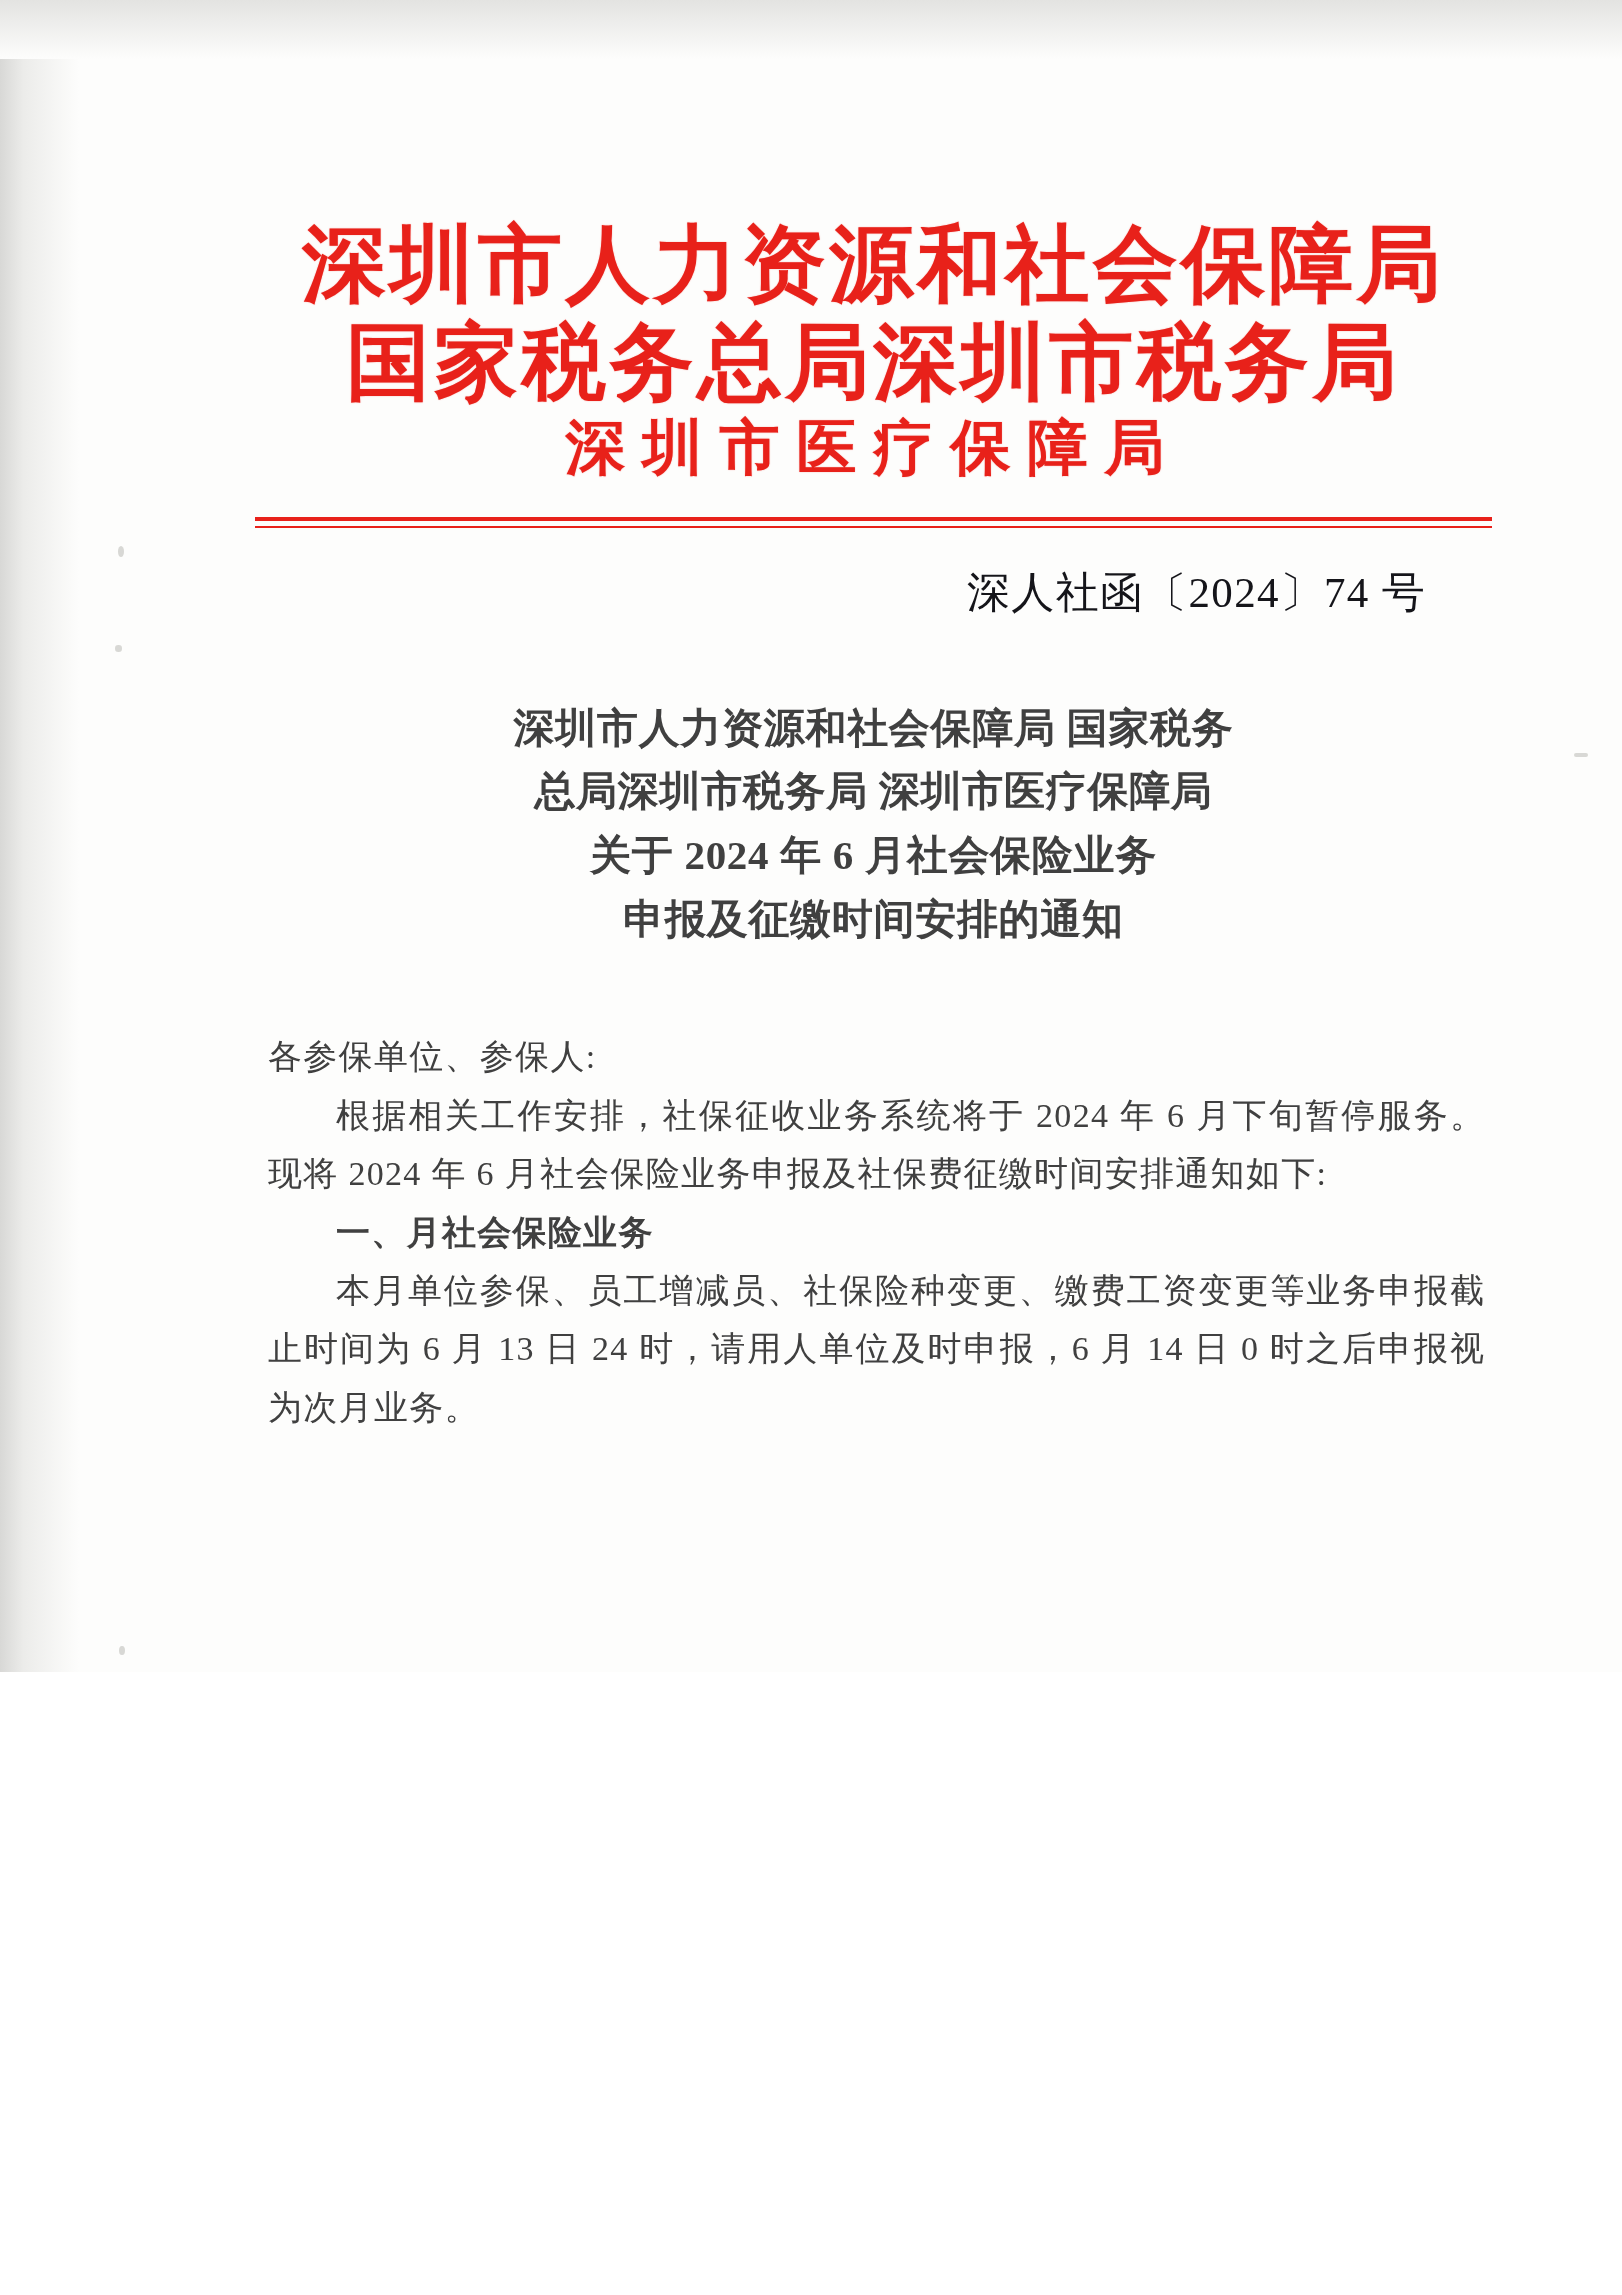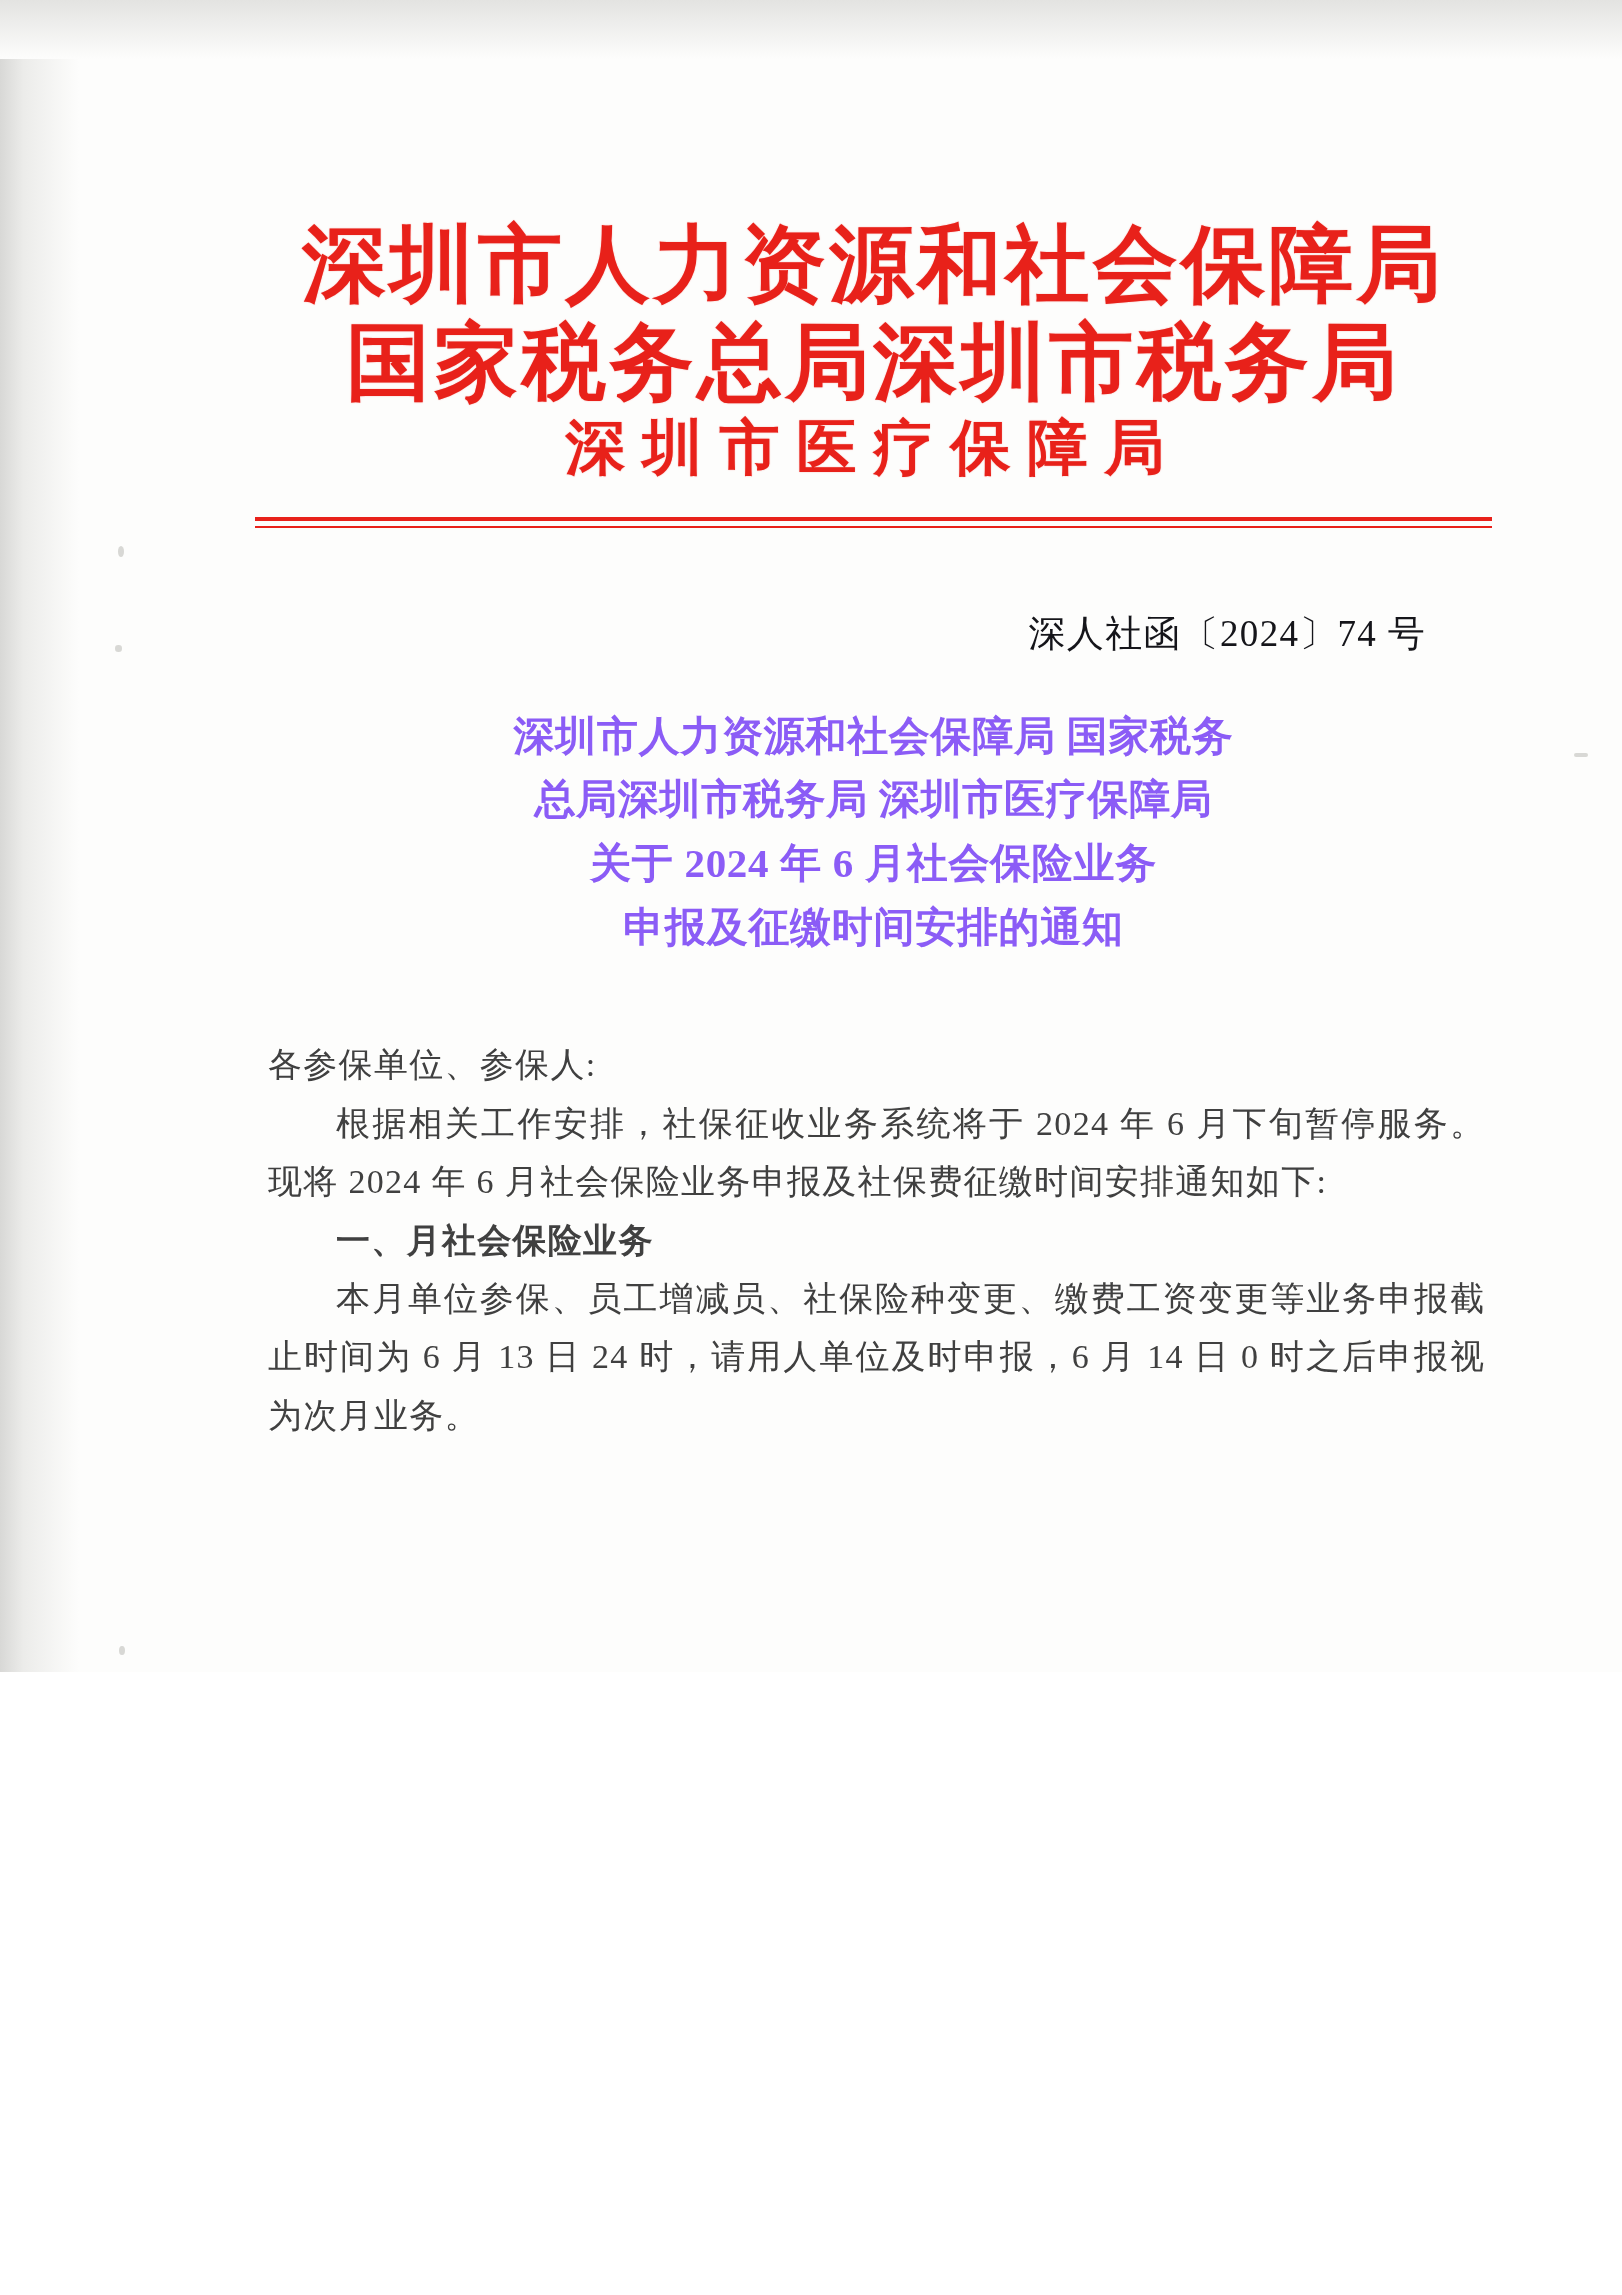--- a/index.html
+++ b/index.html
@@ -71,37 +71,37 @@
     background: #e8211a;
   }
   .red-rule-thin {
     height: 2px;
     background: #e8211a;
     margin-top: 4.6px;
   }
 
   
   .doc-number {
-    margin-top: 81px;
+    margin-top: 36px;
     text-align: right;
     padding-right: 79px;
-    font-size: 37px;
+    font-size: 43px;
     letter-spacing: 1.3px;
     color: #15151a;
     font-family: "Liberation Serif", "DejaVu Serif", serif;
   }
 
   
   .doc-title {
-    margin-top: 46px;
+    margin-top: 75px;
     text-align: center;
     font-weight: bold;
     font-size: 41px;
     line-height: 1.55;
-    color: #8b5cf6;
+    color: #404040;
     letter-spacing: 0.7px;
   }
   .doc-title .tl {
     display: block;
     white-space: nowrap;
   }
 
   
   .body-text {
     margin-top: 77px;

